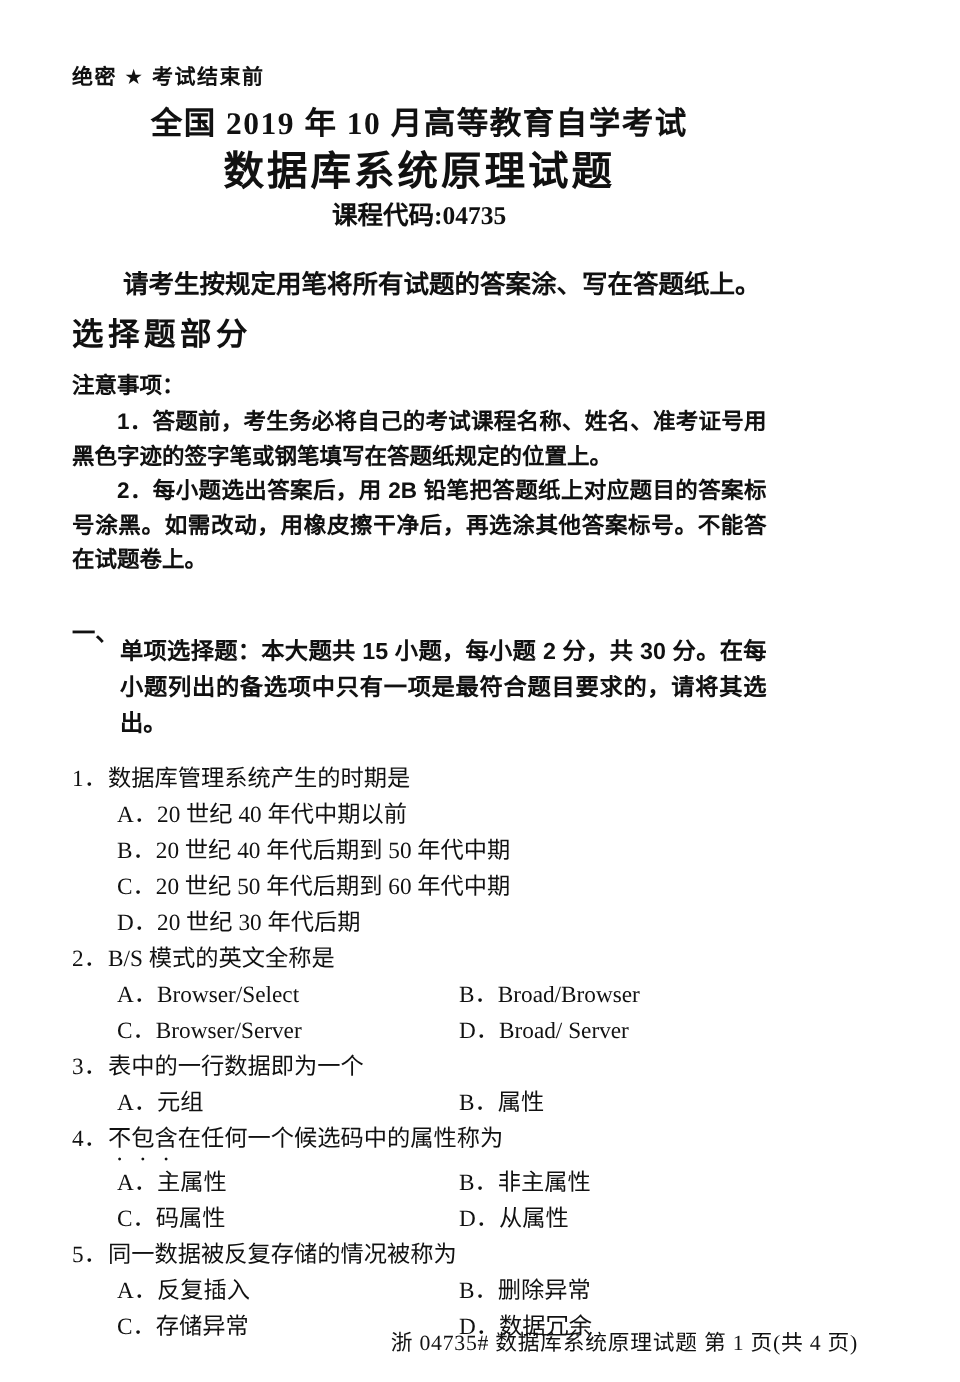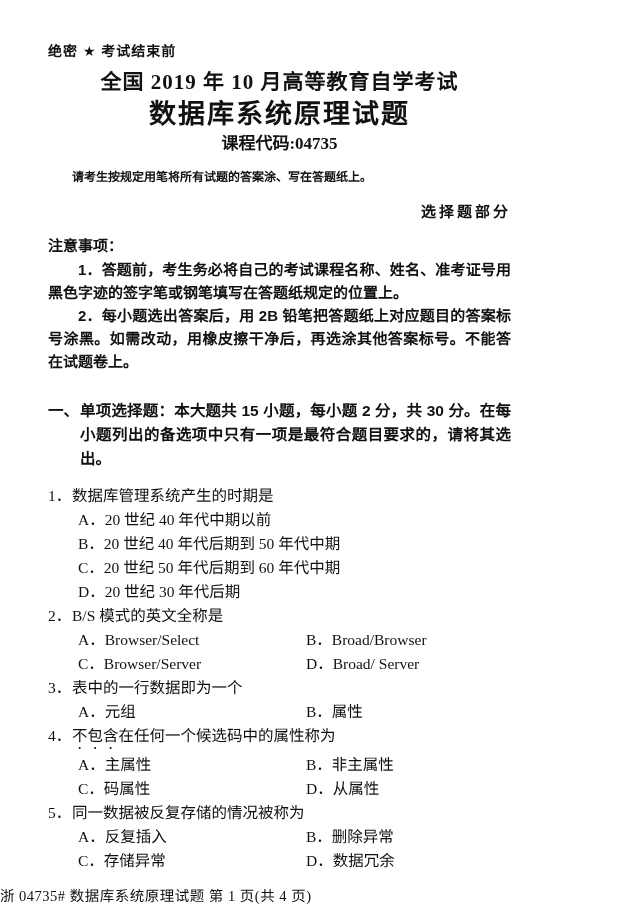--- a/index.html
+++ b/index.html
@@ -36,34 +36,34 @@
     font-weight: bold;
     font-size: 27px;
     line-height: 36px;
     letter-spacing: 2px;
   }
   .course-code {
     text-align: center;
     font-weight: bold;
     font-size: 17px;
     line-height: 24px;
-    margin-bottom: 9px;
+    margin-bottom: 21px;
   }
   .instruction {
     font-family: "Liberation Sans", "DejaVu Sans", sans-serif;
     font-weight: 600;
-    font-size: 12px;
+    font-size: 17px;
     line-height: 25px;
     text-indent: 2em;
   }
   .section-title {
-    text-align: right;
-    font-family: "Liberation Sans", "DejaVu Sans", sans-serif;
-    font-weight: bold;
-    font-size: 15px;
+    text-align: left;
+    font-family: "Liberation Sans", "DejaVu Sans", sans-serif;
+    font-weight: bold;
+    font-size: 21px;
     line-height: 26px;
     letter-spacing: 3px;
     margin: 9px 0 9px 0;
   }
   .notes-heading {
     font-family: "Liberation Sans", "DejaVu Sans", sans-serif;
     font-weight: 600;
     font-size: 15px;
     line-height: 24px;
   }
@@ -78,21 +78,21 @@
   .part-heading {
     display: flex;
     margin-top: 26px;
     font-family: "Liberation Sans", "DejaVu Sans", sans-serif;
     font-weight: bold;
     font-size: 15.5px;
     line-height: 24px;
     text-align: justify;
   }
   .part-num { flex: 0 0 32px; }
-  .part-text { flex: 1; }
+  .part-text { flex: 1; margin-top: 12px; }
   .questions { margin-top: 13px; }
   .question { font-size: 15.5px; line-height: 24px; }
   .stem { display: flex; }
   .qnum { flex: 0 0 24px; }
   .stem-text { flex: 1; }
   .options { margin-left: 30px; }
   .options.two-col {
     display: grid;
     grid-template-columns: 228px 1fr;
   }
@@ -102,21 +102,21 @@
     -webkit-text-emphasis: filled dot;
     -webkit-text-emphasis-position: under left;
     text-emphasis: filled dot;
     text-emphasis-position: under left;
   }
   .footer {
     position: absolute;
     left: 0;
     bottom: 16px;
     width: 100%;
-    text-align: left;
+    text-align: right;
     font-size: 14.5px;
     letter-spacing: 0.5px;
   }
 </style>
 </head>
 <body>
 
 <div class="page">
 
   <div class="security">绝密 ★ 考试结束前</div>

